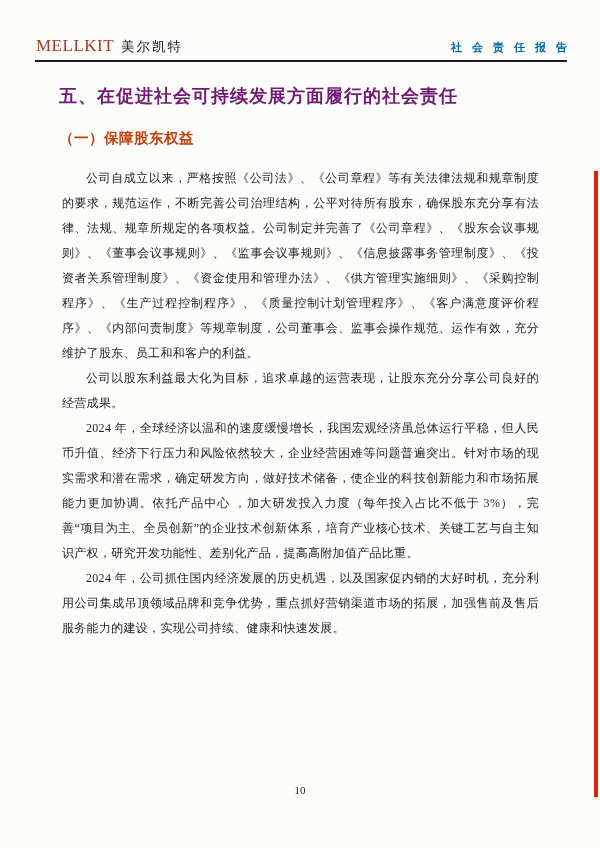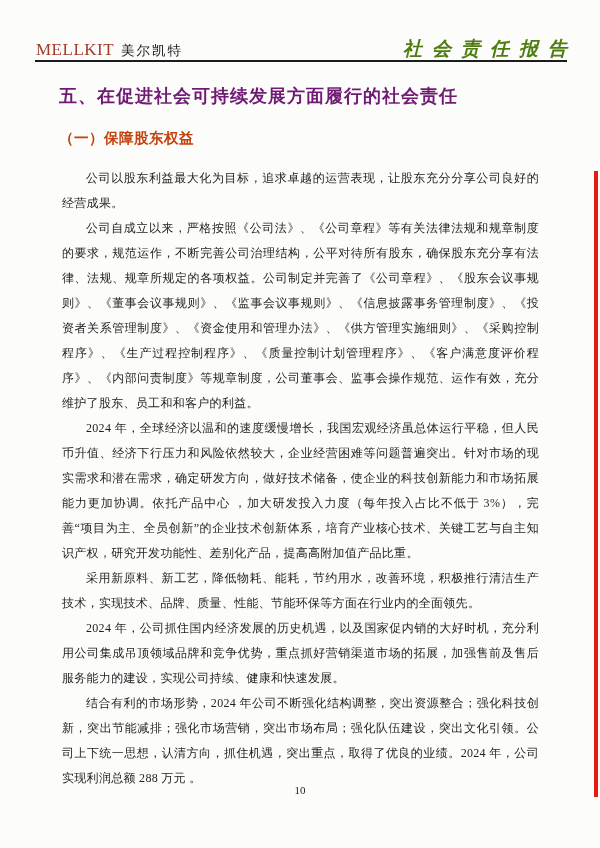--- a/index.html
+++ b/index.html
@@ -26,24 +26,23 @@
     font-size: 17px; letter-spacing: 0.5px;
     color: #a33a2e;
   }
   .logo-cn {
     font-family: "Liberation Sans", "DejaVu Sans", sans-serif;
     font-size: 13.5px; letter-spacing: 2px;
     color: #1b1b1b; margin-left: 7px;
   }
   .report-label {
     font-family: "Liberation Serif", "DejaVu Serif", serif;
-    font-style: italic;
-    font-size: 19px; font-weight: bold;
+    font-size: 11px; font-weight: bold;
     letter-spacing: 10px; margin-right: -10px;
-    color: #4d7c0f;
+    color: #0369a1;
   }
   .header-rule {
     position: absolute;
     top: 60px; left: 35px; width: 532px;
     border-top: 2px solid #1c1c1c;
   }
   
   .section-title {
     position: absolute;
     top: 84px; left: 59px; right: 40px;
@@ -101,25 +100,23 @@
     <div class="report-label">社会责任报告</div>
   </div>
 
   <div class="header-rule"></div>
 
   <h1 class="section-title">五、在促进社会可持续发展方面履行的社会责任</h1>
 
   <h2 class="subsection-title">（一）保障股东权益</h2>
 
   <div class="body-text">
+    <p>公司自成立以来，严格按照《公司法》、《公司章程》等有关法律法规和规章制度的要求，规范运作，不断完善公司治理结构，公平对待所有股东，确保股东充分享有法律、法规、规章所规定的各项权益。公司制定并完善了《公司章程》、《股东会议事规则》、《董事会议事规则》、《监事会议事规则》、《信息披露事务管理制度》、《投资者关系管理制度》、《资金使用和管理办法》、《供方管理实施细则》、《采购控制程序》、《生产过程控制程序》、《质量控制计划管理程序》、《客户满意度评价程序》、《内部问责制度》等规章制度，公司董事会、监事会操作规范、运作有效，充分维护了股东、员工和和客户的利益。</p>
     <p>公司以股东利益最大化为目标，追求卓越的运营表现，让股东充分分享公司良好的经营成果。</p>
-    <p>公司自成立以来，严格按照《公司法》、《公司章程》等有关法律法规和规章制度的要求，规范运作，不断完善公司治理结构，公平对待所有股东，确保股东充分享有法律、法规、规章所规定的各项权益。公司制定并完善了《公司章程》、《股东会议事规则》、《董事会议事规则》、《监事会议事规则》、《信息披露事务管理制度》、《投资者关系管理制度》、《资金使用和管理办法》、《供方管理实施细则》、《采购控制程序》、《生产过程控制程序》、《质量控制计划管理程序》、《客户满意度评价程序》、《内部问责制度》等规章制度，公司董事会、监事会操作规范、运作有效，充分维护了股东、员工和和客户的利益。</p>
     <p>2024 年，全球经济以温和的速度缓慢增长，我国宏观经济虽总体运行平稳，但人民币升值、经济下行压力和风险依然较大，企业经营困难等问题普遍突出。针对市场的现实需求和潜在需求，确定研发方向，做好技术储备，使企业的科技创新能力和市场拓展能力更加协调。依托产品中心 ，加大研发投入力度（每年投入占比不低于 3%），完善“项目为主、全员创新”的企业技术创新体系，培育产业核心技术、关键工艺与自主知识产权，研究开发功能性、差别化产品，提高高附加值产品比重。</p>
-    <p>采用新原料、新工艺，降低物耗、能耗，节约用水，改善环境，积极推行清洁生产技术，实现技术、品牌、质量、性能、节能环保等方面在行业内的全面领先。</p>
     <p>2024 年，公司抓住国内经济发展的历史机遇，以及国家促内销的大好时机，充分利用公司集成吊顶领域品牌和竞争优势，重点抓好营销渠道市场的拓展，加强售前及售后服务能力的建设，实现公司持续、健康和快速发展。</p>
-    <p>结合有利的市场形势，2024 年公司不断强化结构调整，突出资源整合；强化科技创新，突出节能减排；强化市场营销，突出市场布局；强化队伍建设，突出文化引领。公司上下统一思想，认清方向，抓住机遇，突出重点，取得了优良的业绩。2024 年，公司实现利润总额 288 万元 。</p>
   </div>
 
   <div class="page-number">10</div>
 
   <div class="edge-bar"></div>
 
 </div>
 
 </body></html>

